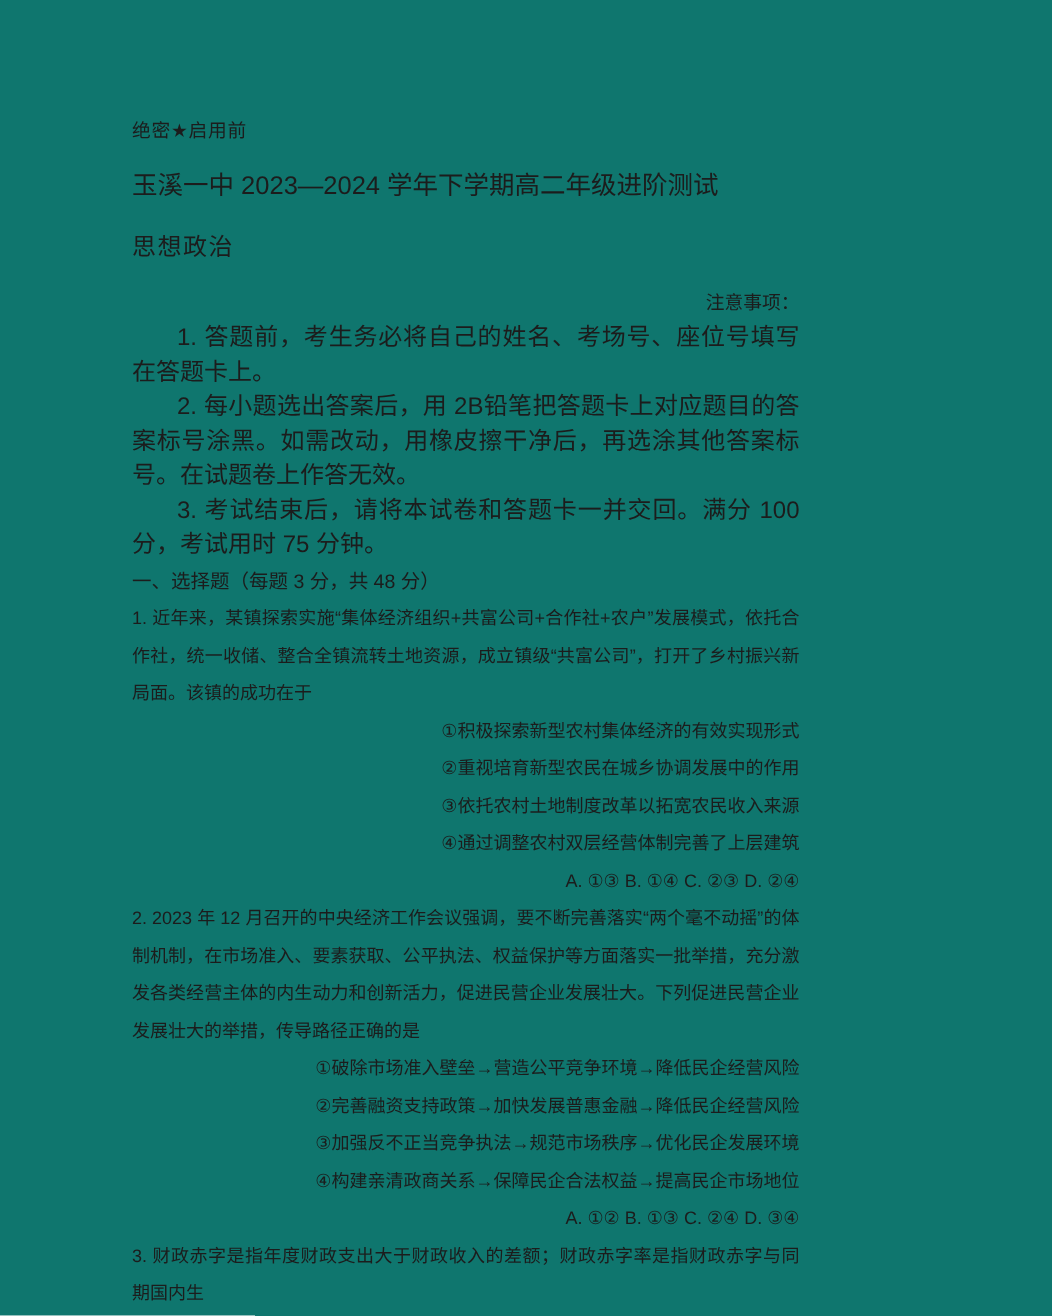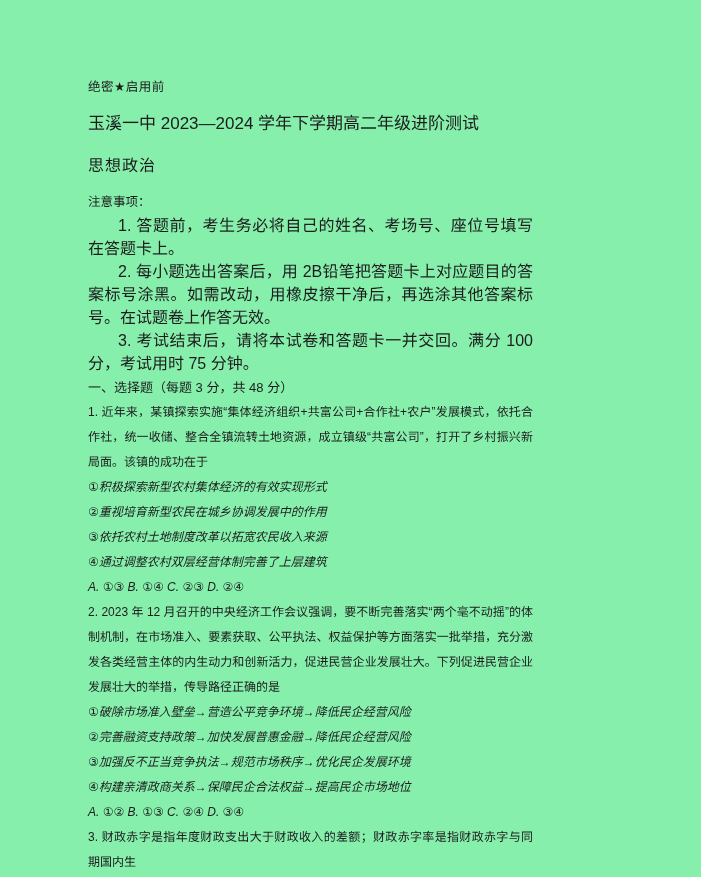--- a/index.html
+++ b/index.html
@@ -4,21 +4,21 @@
 <style>
   html, body {
     margin: 0;
     padding: 0;
     background: #ffffff;
   }
   .page {
     position: relative;
     width: 701px;
     height: 877px;
-    background: #86efac;
+    background: #0f766e;
     overflow: hidden;
     color: #1c1c1c;
     font-family: "Liberation Sans", "DejaVu Sans", sans-serif;
   }
   .content {
     margin-left: 88px;
     width: 445px;
   }
   .security {
     margin-top: 80px;
@@ -37,20 +37,21 @@
   .subtitle {
     margin-top: 17px;
     font-size: 16px;
     line-height: 25px;
     letter-spacing: 1px;
   }
   .notice-heading {
     margin-top: 13px;
     font-size: 12.5px;
     line-height: 23px;
+    text-align: right;
   }
   .notice-item {
     margin: 0;
     font-size: 16px;
     line-height: 23px;
     text-indent: 30px;
     text-align: justify;
   }
   .section-heading {
     font-size: 13px;
@@ -58,22 +59,21 @@
   }
   .question p {
     margin: 0;
     font-size: 12px;
     line-height: 25px;
   }
   .stem {
     text-align: justify;
   }
   .option, .choices {
-    text-align: left;
-    font-style: italic;
+    text-align: right;
   }
 </style>
 </head>
 <body>
 
 <div class="page">
   <div class="content">
 
     <div class="security">绝密★启用前</div>
 

